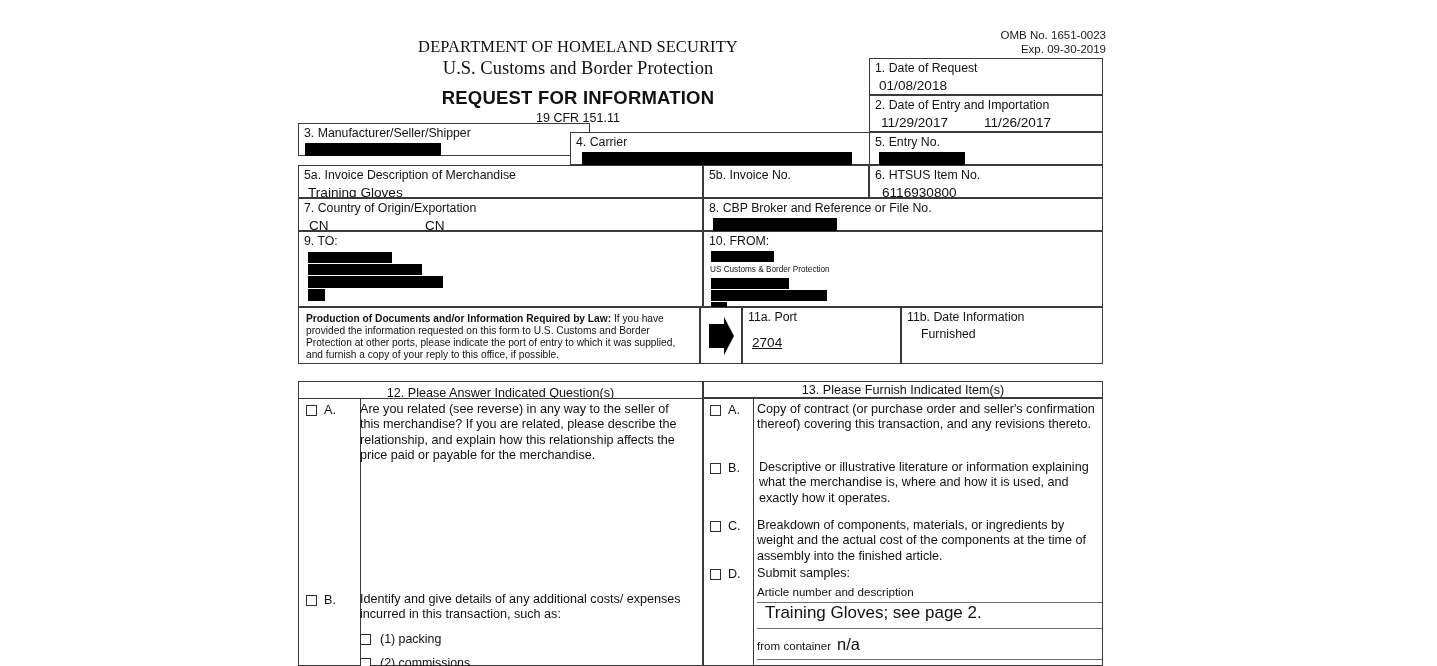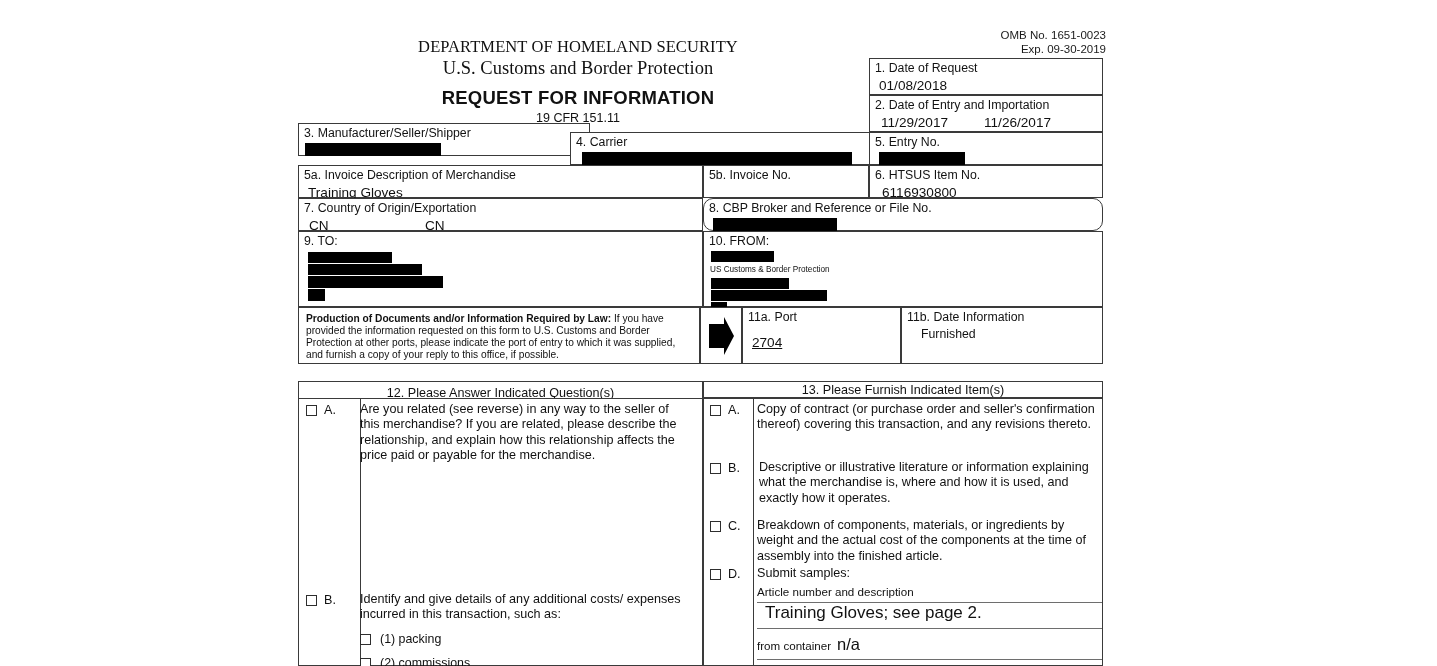--- a/index.html
+++ b/index.html
@@ -281,21 +281,21 @@
   </div>
 
   <div class="cell" style="left:298px; top:198px; width:405px; height:33px;">
     <div class="lbl">7. Country of Origin/Exportation</div>
     <div class="two-dates" style="padding-left:10px;">
       <span style="width:116px;">CN</span>
       <span>CN</span>
     </div>
   </div>
 
-  <div class="cell" style="left:703px; top:198px; width:400px; height:33px;border-radius:10px;">
+  <div class="cell" style="left:703px; top:198px; width:400px; height:33px;">
     <div class="lbl">8. CBP Broker and Reference or File No.</div>
     <div class="bars" style="padding-left:9px;">
       <span class="bar" style="width:124px;height:13px;"></span>
     </div>
   </div>
 
   <div class="cell" style="left:298px; top:231px; width:405px; height:76px;">
     <div class="lbl">9. TO:</div>
     <div class="bars" style="padding-left:9px; padding-top:3px;">
       <span class="bar" style="width:84px;height:11px;"></span>

